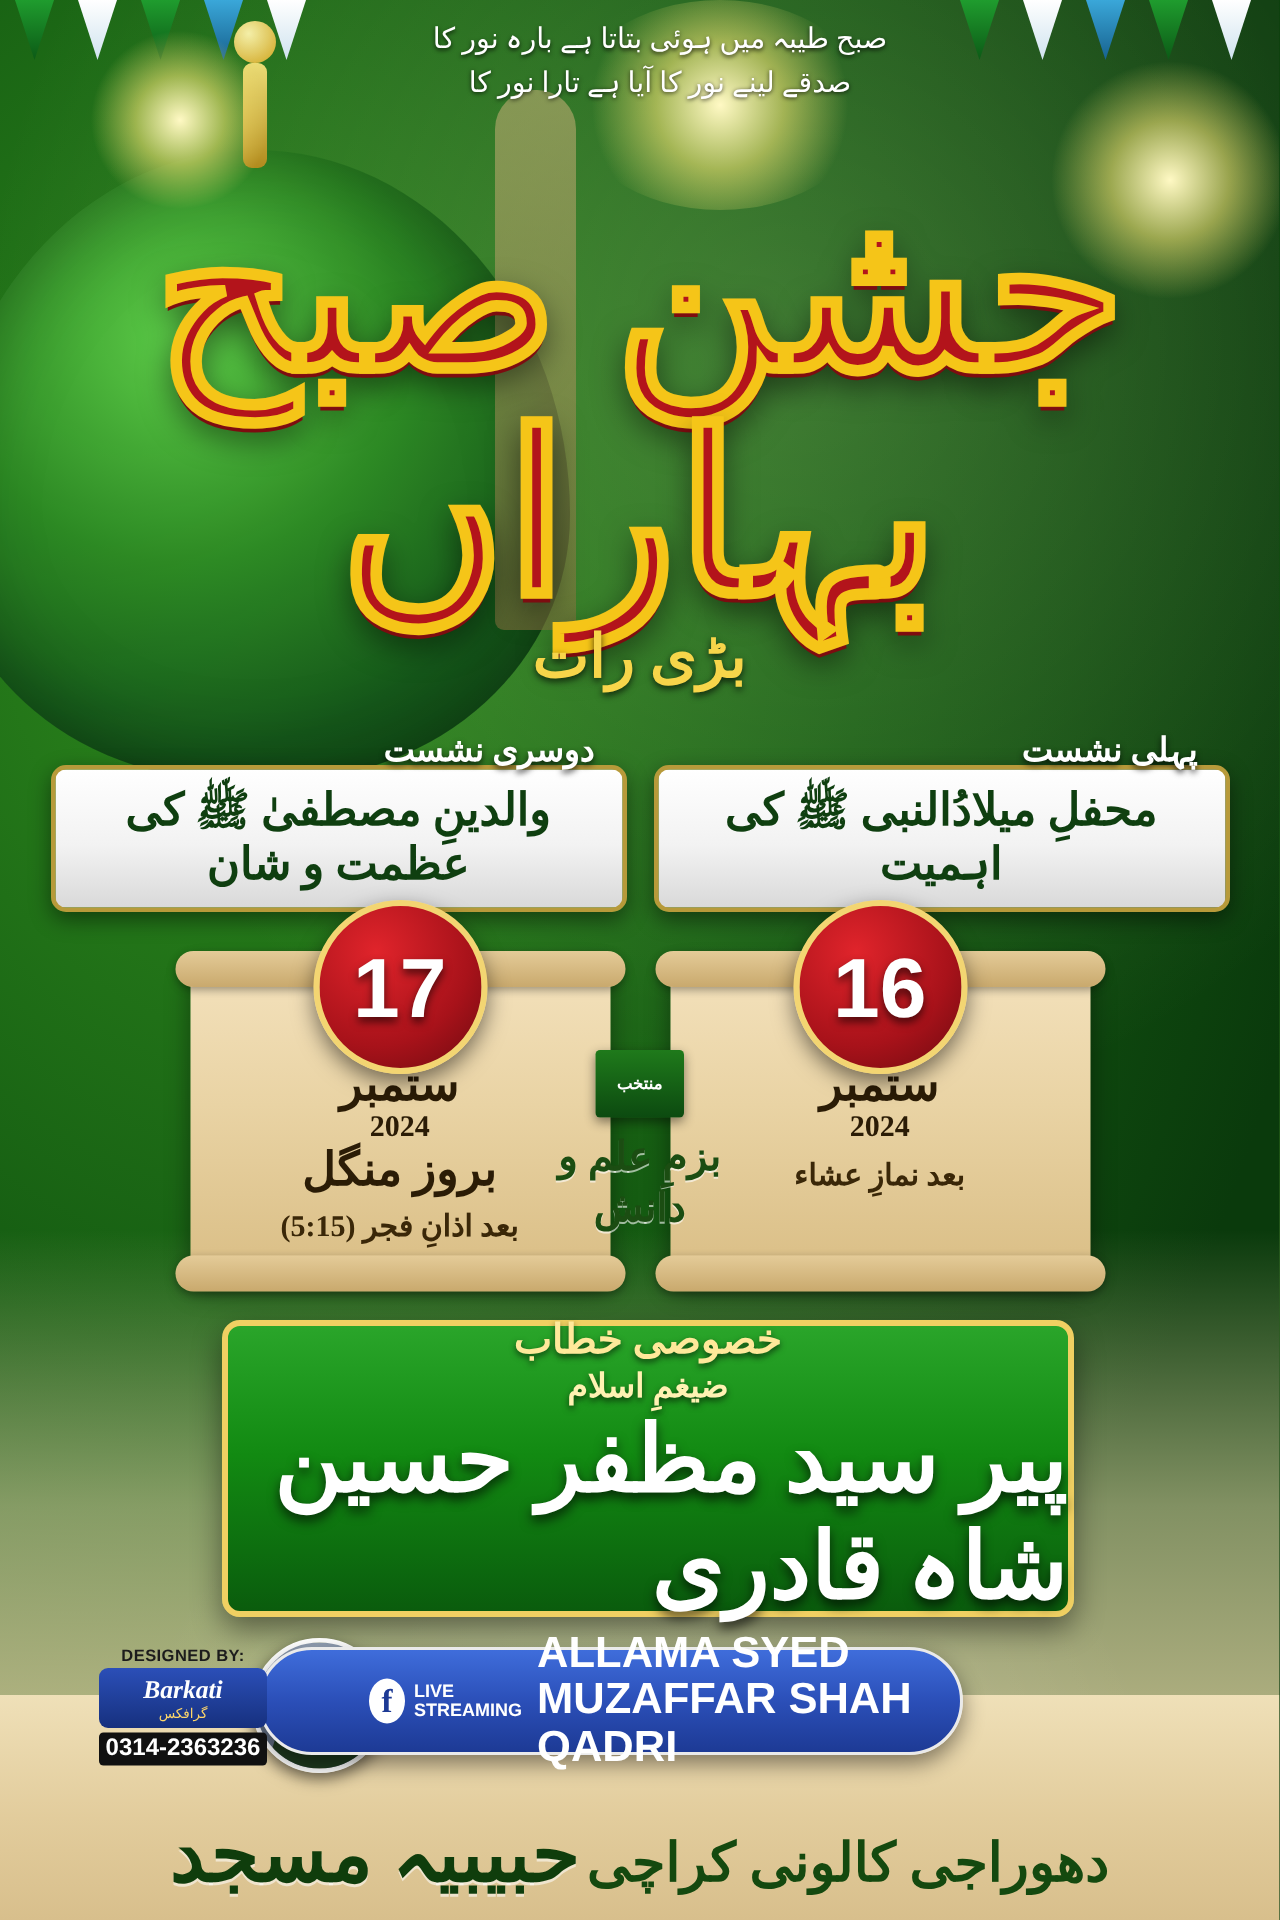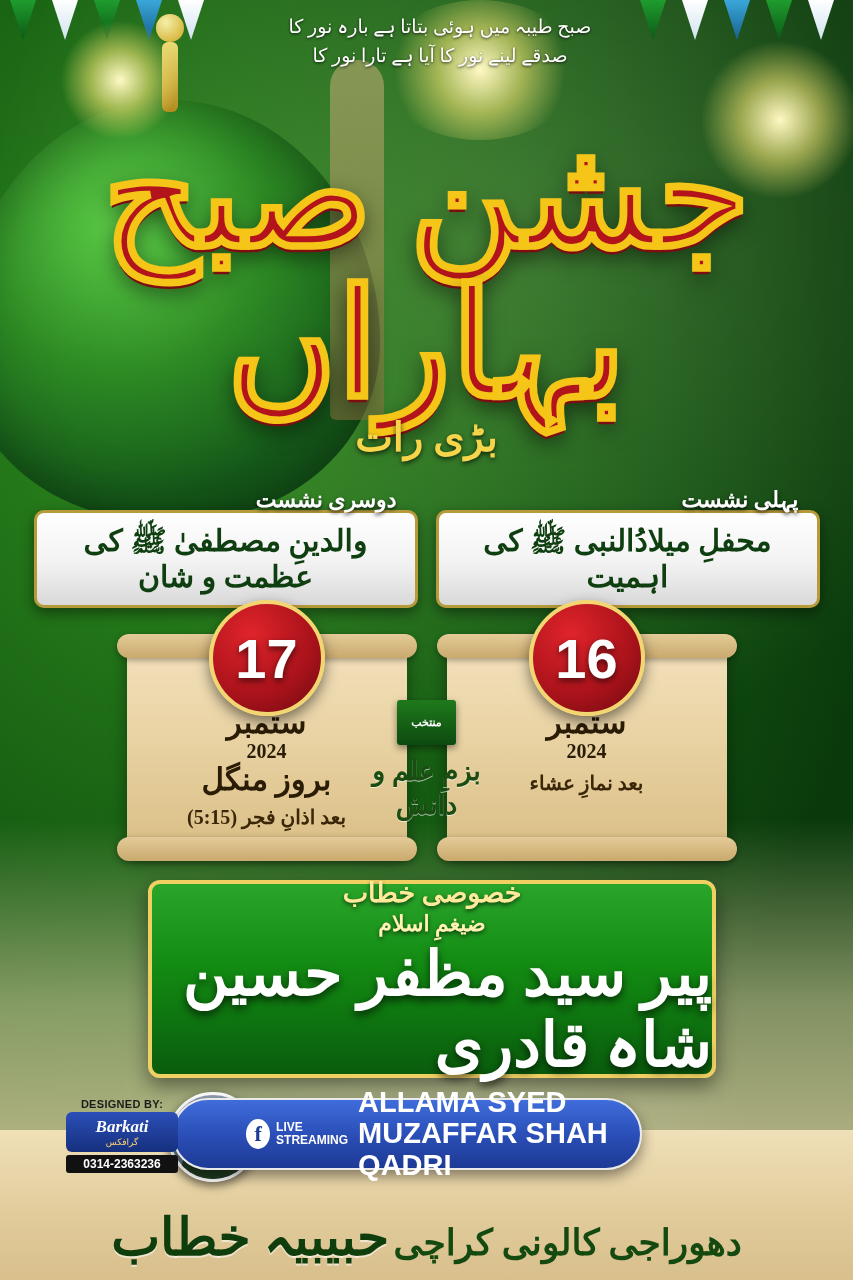--- a/index.html
+++ b/index.html
@@ -218,21 +218,21 @@
     position:absolute;top:1098px;left:46px;width:112px;text-align:center;padding-left:20px;
   }
   .designer-label{font-size:11px;font-weight:bold;color:#1c1c1c;letter-spacing:.3px;}
   .designer-card{
     margin-top:2px;background:linear-gradient(180deg,#2b4fb8,#16307e);
     border-radius:6px;padding:5px 4px;
   }
   .designer-name{color:#ffffff;font-family:"Liberation Serif",serif;font-style:italic;font-size:17px;font-weight:bold;}
   .designer-sub{color:#ffd76a;font-size:9px;}
   .designer-phone{
-    margin-top:3px;background:#111;color:#ffffff;font-size:12px;font-weight:bold;
+    margin-top:3px;background:#111;color:#ffffff;font-size:16px;font-weight:bold;
     border-radius:3px;padding:2px 0;
   }
   
   .venue{
     position:absolute;bottom:14px;left:0;width:853px;text-align:center;direction:rtl;
   }
   .venue-crest{
     color:#7a4a12;font-family:"Liberation Serif",serif;font-weight:bold;font-size:17px;
     margin-bottom:-4px;
   }
@@ -349,17 +349,17 @@
     <div class="designer-card">
       <div class="designer-name">Barkati</div>
       <div class="designer-sub">گرافکس</div>
     </div>
     <div class="designer-phone">0314-2363236</div>
   </div>
 
   <div class="venue">
     <div>
       <span class="venue-area">دھوراجی کالونی کراچی</span>
-      <span class="venue-name">حبیبیہ خطاب</span>
+      <span class="venue-name">حبیبیہ مسجد</span>
     </div>
   </div>
 
 </div>
 
 </body></html>

